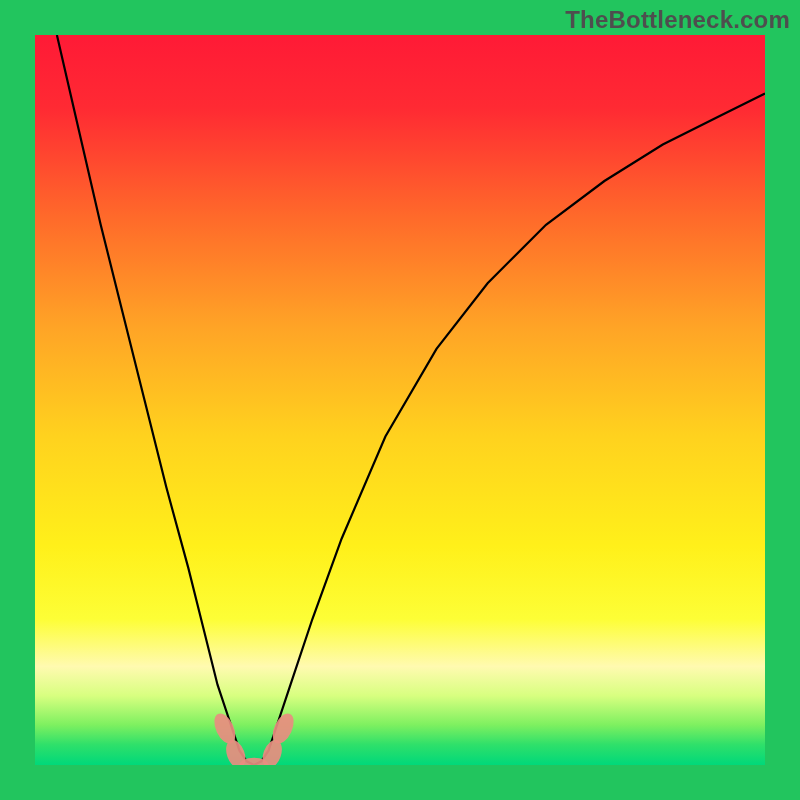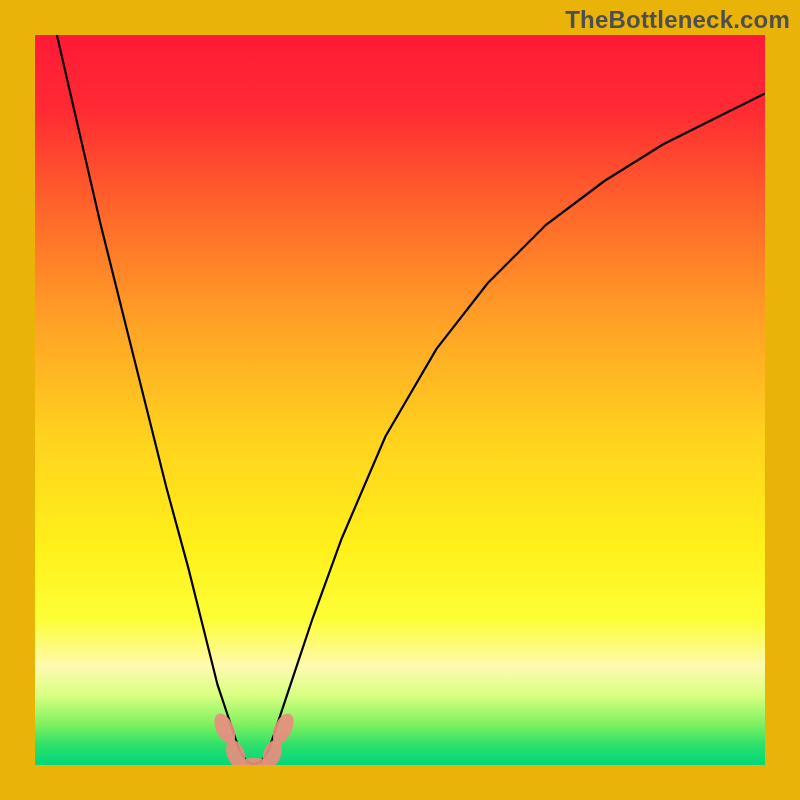--- a/index.html
+++ b/index.html
@@ -10,21 +10,21 @@
     overflow: hidden;
     background: #000;
     font-family: Arial, Helvetica, sans-serif;
   }
   .frame {
     position: absolute;
     left: 0;
     top: 0;
     width: 800px;
     height: 800px;
-    background: #eab308;
+    background: #22c55e;
   }
   .plot-area {
     position: absolute;
     left: 35px;
     top: 35px;
     width: 730px;
     height: 730px;
     overflow: hidden;
   }
   .gradient {

